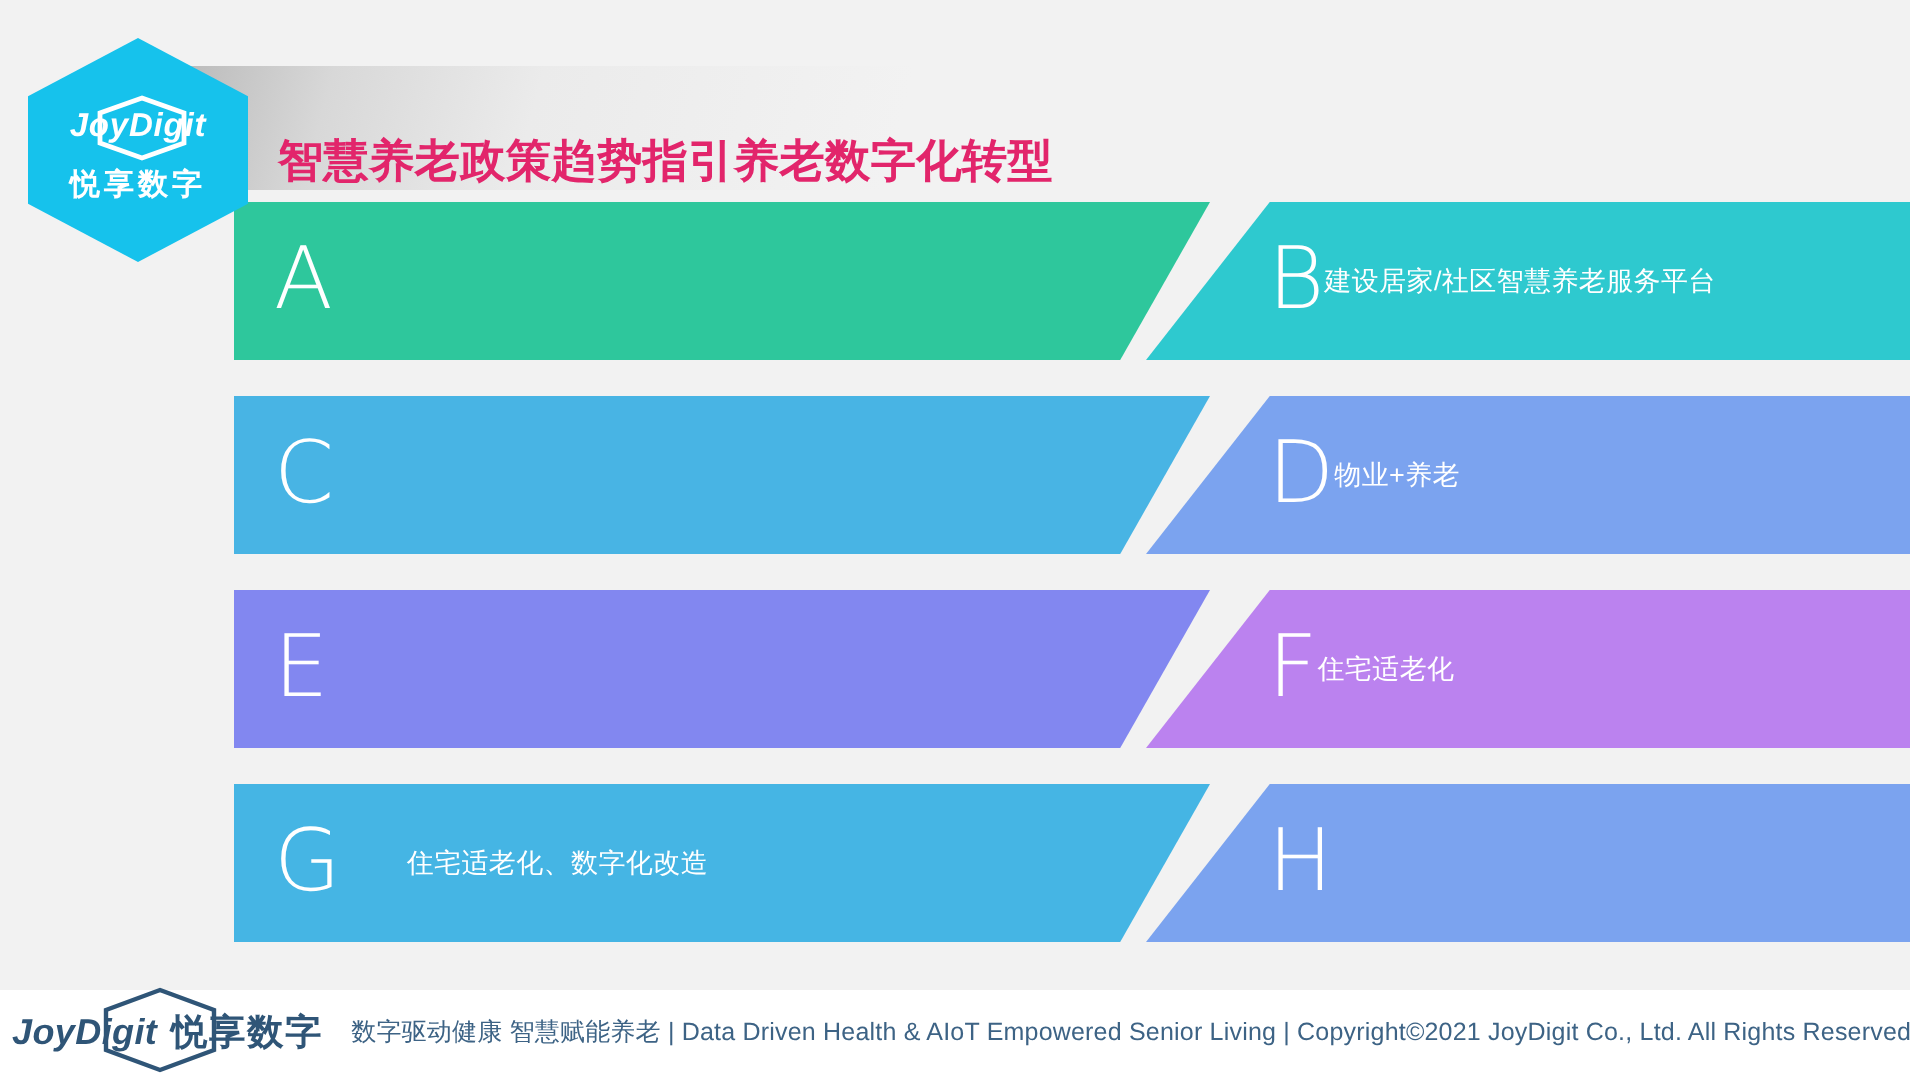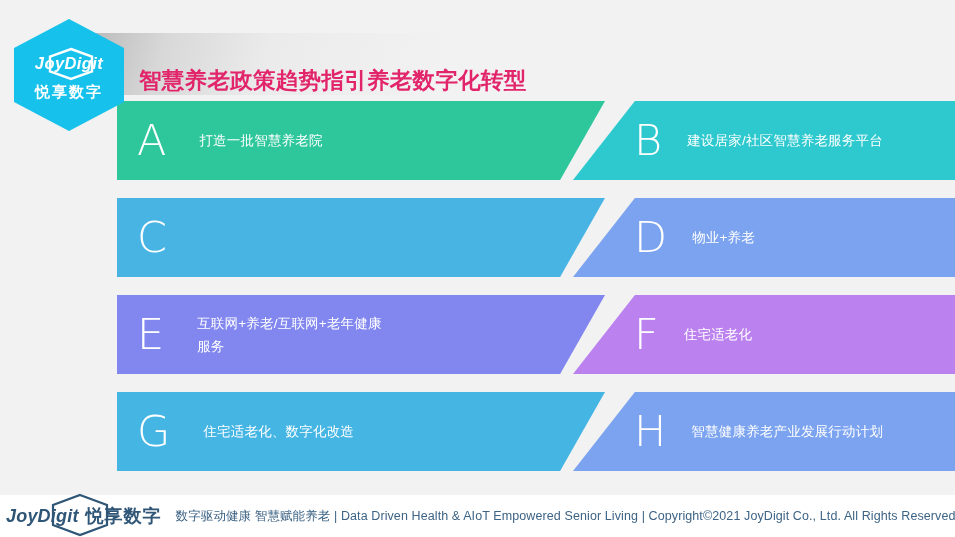--- a/index.html
+++ b/index.html
@@ -109,21 +109,21 @@
   .shape.right .letter { margin-left:61px; }
 
   .bar-text {
     color:#ffffff;
     font-size:13.5px;
     line-height:23px;
     white-space:pre-line;
     letter-spacing:.2px;
   }
   .shape.left .bar-text { margin-left:33px; }
-  .shape.right .bar-text { margin-left:25px; }
+  .shape.right .bar-text { }
 
   
   .footer {
     position:absolute;
     left:0; bottom:0;
     width:955px; height:42px;
     background:#ffffff;
     display:flex; align-items:center;
   }
   .footer-logo {
@@ -166,58 +166,54 @@
       <span class="logo-wordmark">JoyDigit</span>
     </div>
     <div class="logo-cn">悦享数字</div>
   </div>
 
   <div class="rows">
 
     <div class="row r0">
       <div class="shape left" style="background: rgb(46, 199, 156);">
         <span class="letter">A</span>
-        <span class="bar-text">打造一批智慧养老院</span>
       </div>
       <div class="shape right" style="background: rgb(46, 201, 207);">
         <span class="letter">B</span>
         <span class="bar-text">建设居家/社区智慧养老服务平台</span>
       </div>
     </div>
 
     <div class="row r1">
       <div class="shape left" style="background: rgb(72, 180, 228);">
         <span class="letter">C</span>
       </div>
       <div class="shape right" style="background: rgb(123, 163, 239);">
         <span class="letter">D</span>
         <span class="bar-text">物业+养老</span>
       </div>
     </div>
 
     <div class="row r2">
       <div class="shape left" style="background: rgb(130, 135, 240);">
         <span class="letter">E</span>
-        <span class="bar-text">互联网+养老/互联网+老年健康
-服务</span>
       </div>
       <div class="shape right" style="background: rgb(187, 130, 239);">
         <span class="letter">F</span>
         <span class="bar-text">住宅适老化</span>
       </div>
     </div>
 
     <div class="row r3">
       <div class="shape left" style="background: rgb(69, 181, 228);">
         <span class="letter">G</span>
         <span class="bar-text">住宅适老化、数字化改造</span>
       </div>
       <div class="shape right" style="background: rgb(123, 163, 239);">
         <span class="letter">H</span>
-        <span class="bar-text">智慧健康养老产业发展行动计划</span>
       </div>
     </div>
 
   </div>
 
   <div class="footer">
     <div class="footer-logo">
       <svg class="footer-logo-hex" width="62" height="44" viewBox="0 0 62 44">
         <polygon points="31,2 58,12 58,32 31,42 4,32 4,12" fill="none" stroke="#2f5577" stroke-width="2.2"></polygon>
       </svg>

